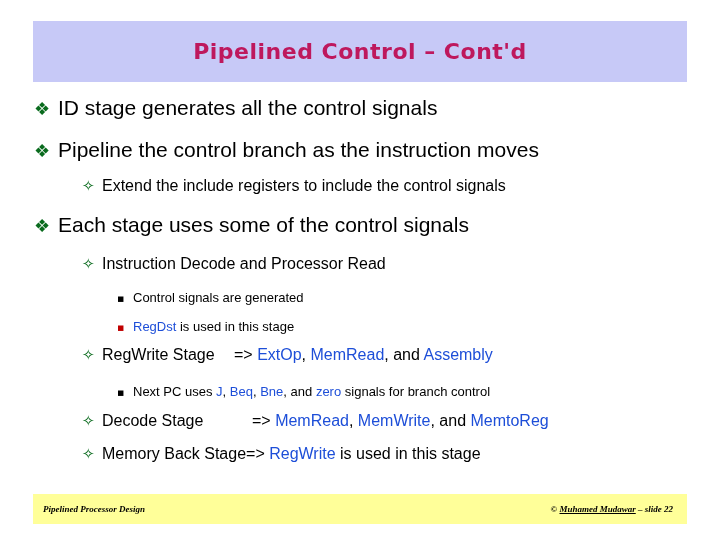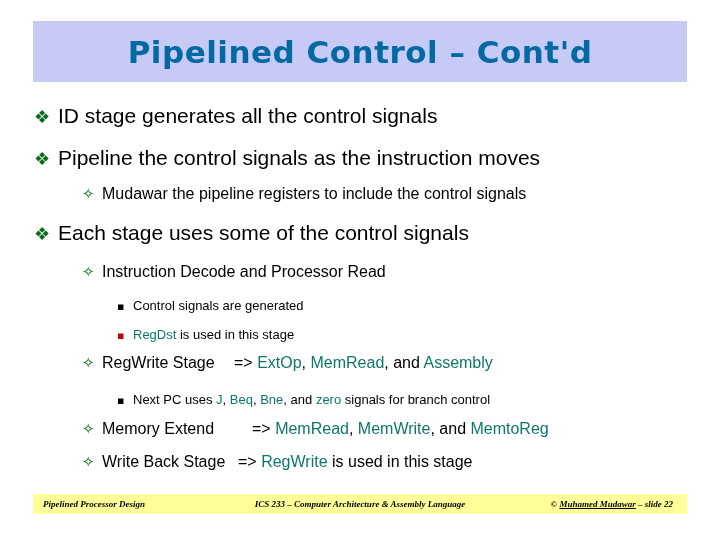--- a/index.html
+++ b/index.html
@@ -21,23 +21,23 @@
     left: 33px;
     top: 21px;
     width: 654px;
     height: 61px;
     background: #c7c9f7;
     display: flex;
     align-items: center;
     justify-content: center;
   }
   #title-text {
-    color: #0369a1;
-    font-family: "DejaVu Sans", sans-serif;
-    font-size: 31px;
+    color: #be185d;
+    font-family: "DejaVu Sans", sans-serif;
+    font-size: 22px;
     font-weight: bold;
     letter-spacing: 0.5px;
     white-space: nowrap;
   }
 
   
   #slide-body {
     position: absolute;
     left: 0;
     top: 88px;
@@ -54,21 +54,20 @@
   }
 
   .bullet-glyph {
     display: inline-block;
     flex: 0 0 auto;
     text-align: left;
   }
 
   .bullet-text {
     display: inline-block;
-    margin-top: 8px;
   }
 
   
   .lvl1 {
     font-size: 21px;
   }
   .lvl1 .bullet-glyph {
     color: #0a6b1e;
     font-family: "DejaVu Sans", sans-serif;
     font-size: 18px;
@@ -94,34 +93,34 @@
     font-family: "DejaVu Sans", sans-serif;
     font-size: 11px;
     width: 16px;
     color: #000000;
   }
   .lvl3.red-bullet .bullet-glyph {
     color: #c00000;
   }
 
   .sig {
-    color: #0f766e;
+    color: #1d4ed8;
   }
 
   .stage-label {
     display: inline-block;
   }
 
   
   #footer-band {
     position: absolute;
     left: 33px;
     top: 494px;
     width: 654px;
-    height: 20px;
+    height: 30px;
     background: #ffff99;
     display: flex;
     align-items: center;
   }
   .footer-cell {
     font-family: "Liberation Serif", serif;
     font-style: italic;
     font-weight: bold;
     font-size: 9px;
     color: #000000;
@@ -154,26 +153,26 @@
 
 <div id="slide-body">
 
   <div class="bullet-row lvl1" style="left:34px; top:8px;">
     <span class="bullet-glyph">❖</span>
     <span class="bullet-text">ID stage generates all the control signals</span>
   </div>
 
   <div class="bullet-row lvl1" style="left:34px; top:50px;">
     <span class="bullet-glyph">❖</span>
-    <span class="bullet-text">Pipeline the control signals as the instruction moves</span>
+    <span class="bullet-text">Pipeline the control branch as the instruction moves</span>
   </div>
 
   <div class="bullet-row lvl2" style="left:82px; top:89px;">
     <span class="bullet-glyph">✧</span>
-    <span class="bullet-text">Mudawar the pipeline registers to include the control signals</span>
+    <span class="bullet-text">Extend the include registers to include the control signals</span>
   </div>
 
   <div class="bullet-row lvl1" style="left:34px; top:125px;">
     <span class="bullet-glyph">❖</span>
     <span class="bullet-text">Each stage uses some of the control signals</span>
   </div>
 
   <div class="bullet-row lvl2" style="left:82px; top:167px;">
     <span class="bullet-glyph">✧</span>
     <span class="bullet-text">Instruction Decode and Processor Read</span>
@@ -194,27 +193,26 @@
     <span class="bullet-text"><span class="stage-label" style="min-width:132px;">RegWrite Stage</span><span>=&gt; </span><span class="sig">ExtOp</span><span>, </span><span class="sig">MemRead</span><span>, and </span><span class="sig">Assembly</span></span>
   </div>
 
   <div class="bullet-row lvl3" style="left:117px; top:296px;">
     <span class="bullet-glyph">▪</span>
     <span class="bullet-text"><span>Next PC uses </span><span class="sig">J</span><span>, </span><span class="sig">Beq</span><span>, </span><span class="sig">Bne</span><span>, and </span><span class="sig">zero</span><span> signals for branch control</span></span>
   </div>
 
   <div class="bullet-row lvl2" style="left:82px; top:324px;">
     <span class="bullet-glyph">✧</span>
-    <span class="bullet-text"><span class="stage-label" style="min-width:150px;">Memory Extend</span><span>=&gt; </span><span class="sig">MemRead</span><span>, </span><span class="sig">MemWrite</span><span>, and </span><span class="sig">MemtoReg</span></span>
+    <span class="bullet-text"><span class="stage-label" style="min-width:150px;">Decode Stage</span><span>=&gt; </span><span class="sig">MemRead</span><span>, </span><span class="sig">MemWrite</span><span>, and </span><span class="sig">MemtoReg</span></span>
   </div>
 
   <div class="bullet-row lvl2" style="left:82px; top:357px;">
     <span class="bullet-glyph">✧</span>
-    <span class="bullet-text"><span class="stage-label" style="min-width:136px;">Write Back Stage</span><span>=&gt; </span><span class="sig">RegWrite</span><span> is used in this stage</span></span>
+    <span class="bullet-text"><span class="stage-label" style="min-width:136px;">Memory Back Stage</span><span>=&gt; </span><span class="sig">RegWrite</span><span> is used in this stage</span></span>
   </div>
 
 </div>
 
 <div id="footer-band">
   <div class="footer-cell" id="footer-left">Pipelined Processor Design</div>
-  <div class="footer-cell" id="footer-center">ICS 233 – Computer Architecture &amp; Assembly Language</div>
   <div class="footer-cell" id="footer-right"><span>© </span><span id="footer-author-link">Muhamed Mudawar</span><span> – slide 22</span></div>
 </div>
 
 </body></html>

